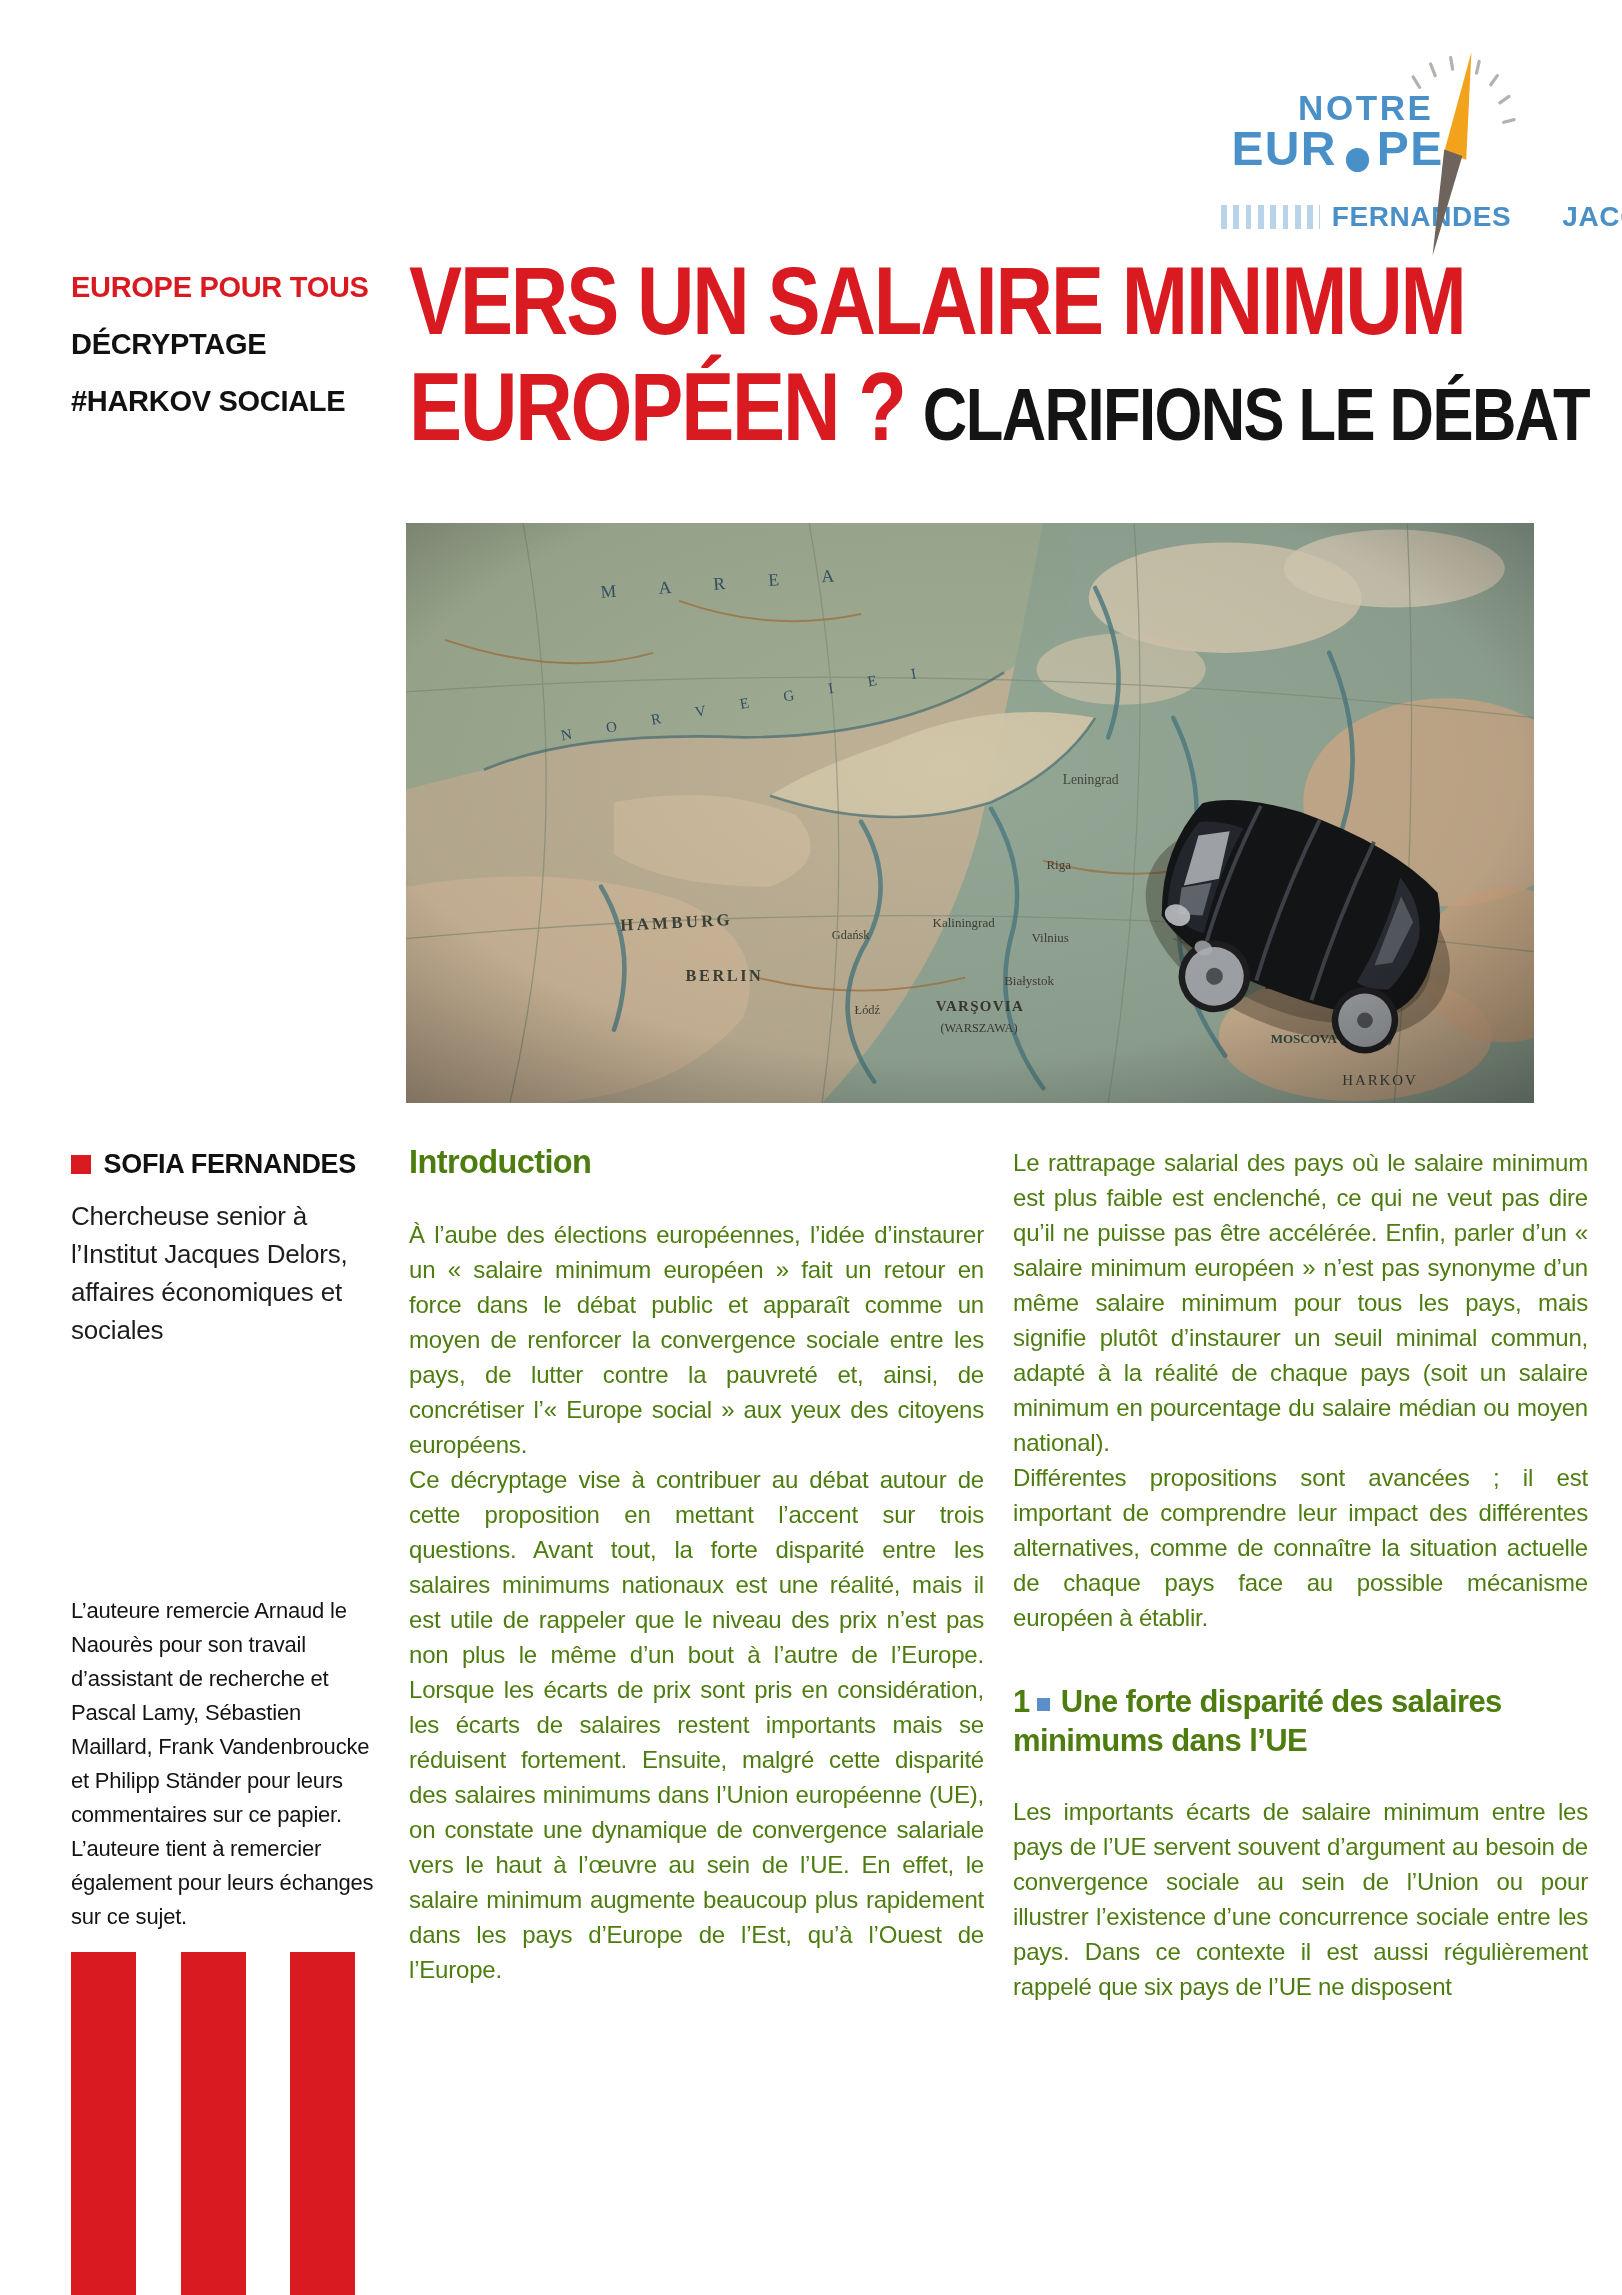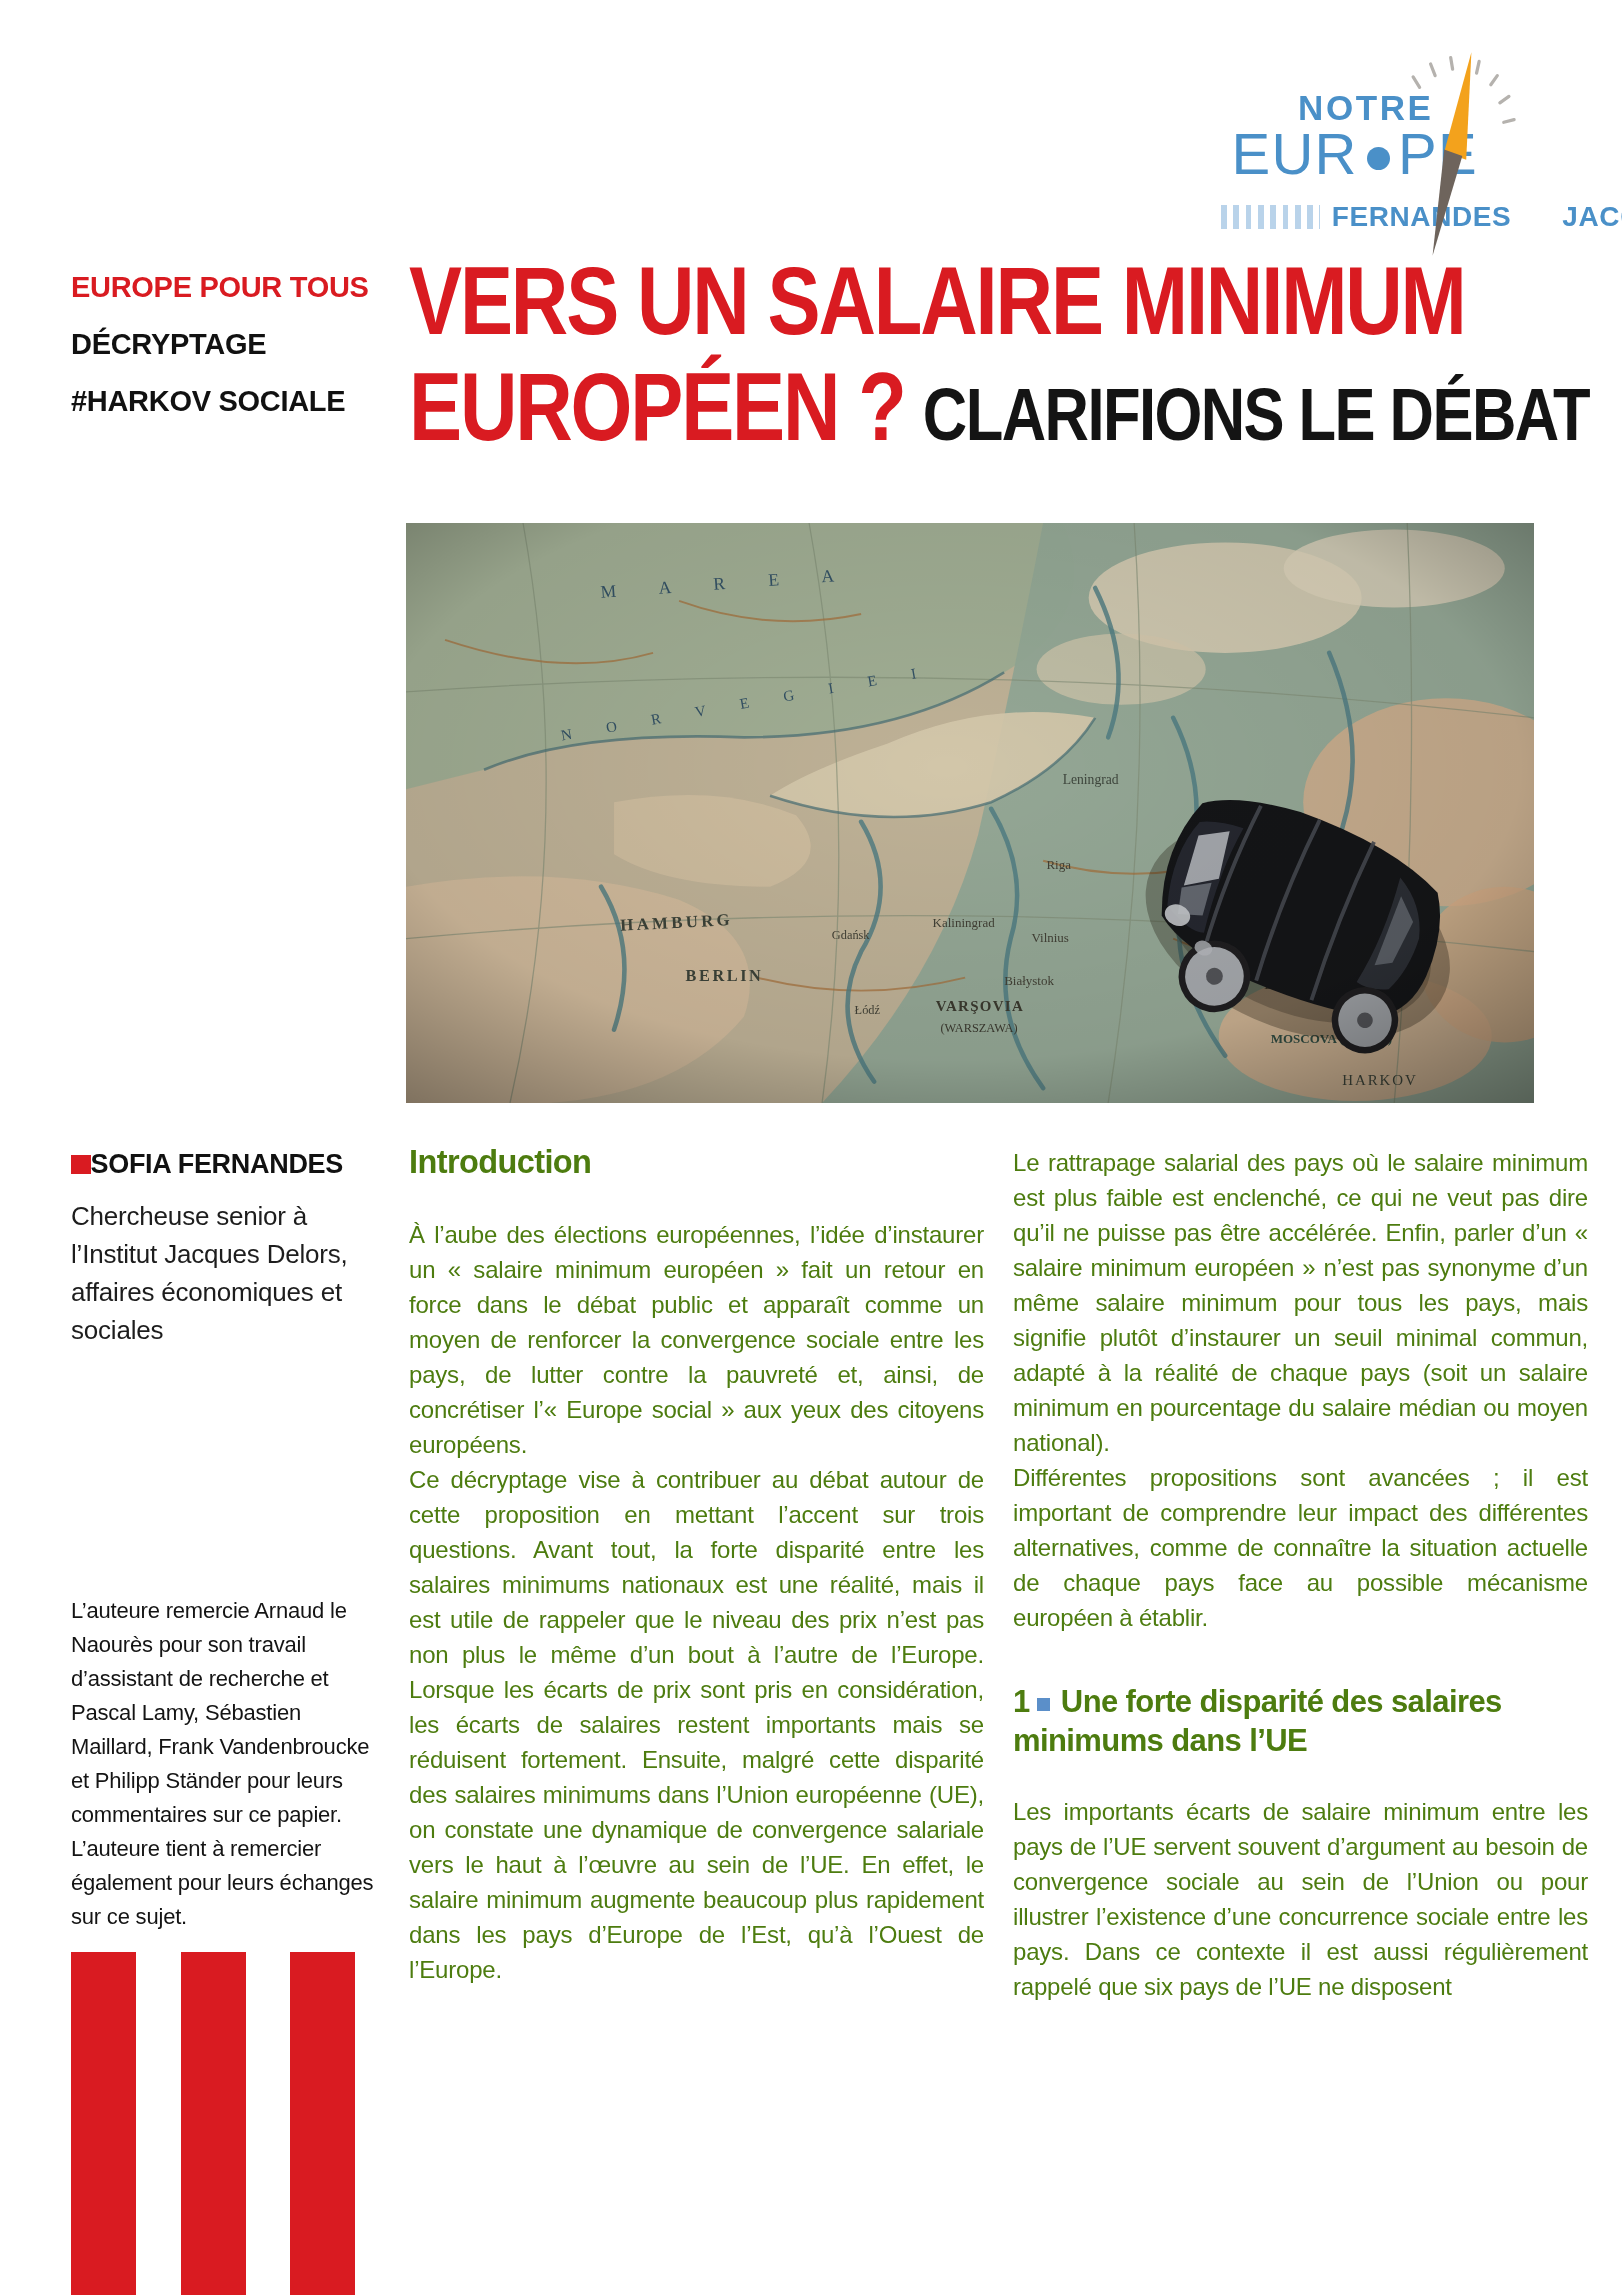--- a/index.html
+++ b/index.html
@@ -3,22 +3,22 @@
 <meta charset="utf-8">
 <style>
   html,body{margin:0;padding:0;width:1623px;height:2295px;overflow:hidden;background:#ffffff;
     font-family:"Liberation Sans",sans-serif;color:#111;}
   .abs{position:absolute;}
 
   
   .logo{left:1221px;top:55px;width:380px;height:175px;}
   .logo-notre{position:absolute;left:77px;top:32.5px;font-size:35px;font-weight:bold;
     color:#4a90c8;letter-spacing:2.6px;}
-  .logo-europe{position:absolute;left:10.4px;top:70px;font-size:58px;font-weight:normal;
-    color:#4a90c8;letter-spacing:1.3px;display:flex;align-items:flex-start;line-height:1;}
+  .logo-europe{position:absolute;left:10.4px;top:70px;font-size:48px;font-weight:bold;
+    color:#4a90c8;letter-spacing:1.3px;display:flex;align-items:center;line-height:1;}
   .logo-dot{width:23.4px;height:23.4px;border-radius:50%;background:#4a90c8;margin:22px 7.8px 0 9px;}
   .logo-bottom{position:absolute;left:0;top:146px;display:flex;align-items:center;
     font-size:28px;font-weight:bold;color:#4a90c8;letter-spacing:0.6px;white-space:nowrap;}
   .logo-ticks{width:99px;height:23.4px;margin-right:11.7px;
     background:repeating-linear-gradient(90deg,#b9d3ea 0 5.8px,rgba(0,0,0,0) 5.8px 12.3px);}
   .logo-gap{display:inline-block;width:51px;}
   .logo-needle{position:absolute;left:174px;top:-7.8px;width:123px;height:214px;}
 
   
   .meta{left:71px;top:259px;width:325px;font-weight:bold;font-size:29px;line-height:57px;
@@ -31,21 +31,21 @@
     font-weight:bold;letter-spacing:-2.6px;line-height:97px;}
   .title-red{font-size:97px;color:#d91b21;}
   .title-black{font-size:75px;color:#141414;margin-left:22px;letter-spacing:-1.9px;}
   .title-line + .title-line{margin-top:9px;}
 
   
   .photo{left:406px;top:523px;width:1128px;height:580px;}
 
   
   .author{left:71px;top:1149px;width:312px;}
-  .author-row{display:flex;align-items:center;margin-bottom:17px;}
+  .author-row{display:flex;align-items:center;gap:13px;margin-bottom:17px;}
   .author-bullet{width:19.5px;height:19.5px;background:#d91b21;flex:0 0 auto;}
   .author-name{font-size:27px;font-weight:bold;letter-spacing:-0.3px;white-space:nowrap;}
   .author-bio{font-size:26px;line-height:38px;color:#1d1d1d;letter-spacing:-0.2px;}
 
   
   .ack{left:71px;top:1594px;width:311px;font-size:22px;line-height:34px;color:#141414;
     letter-spacing:-0.2px;}
 
   
   .stripe{position:absolute;top:1952px;width:65px;height:344px;background:#d91b21;}

